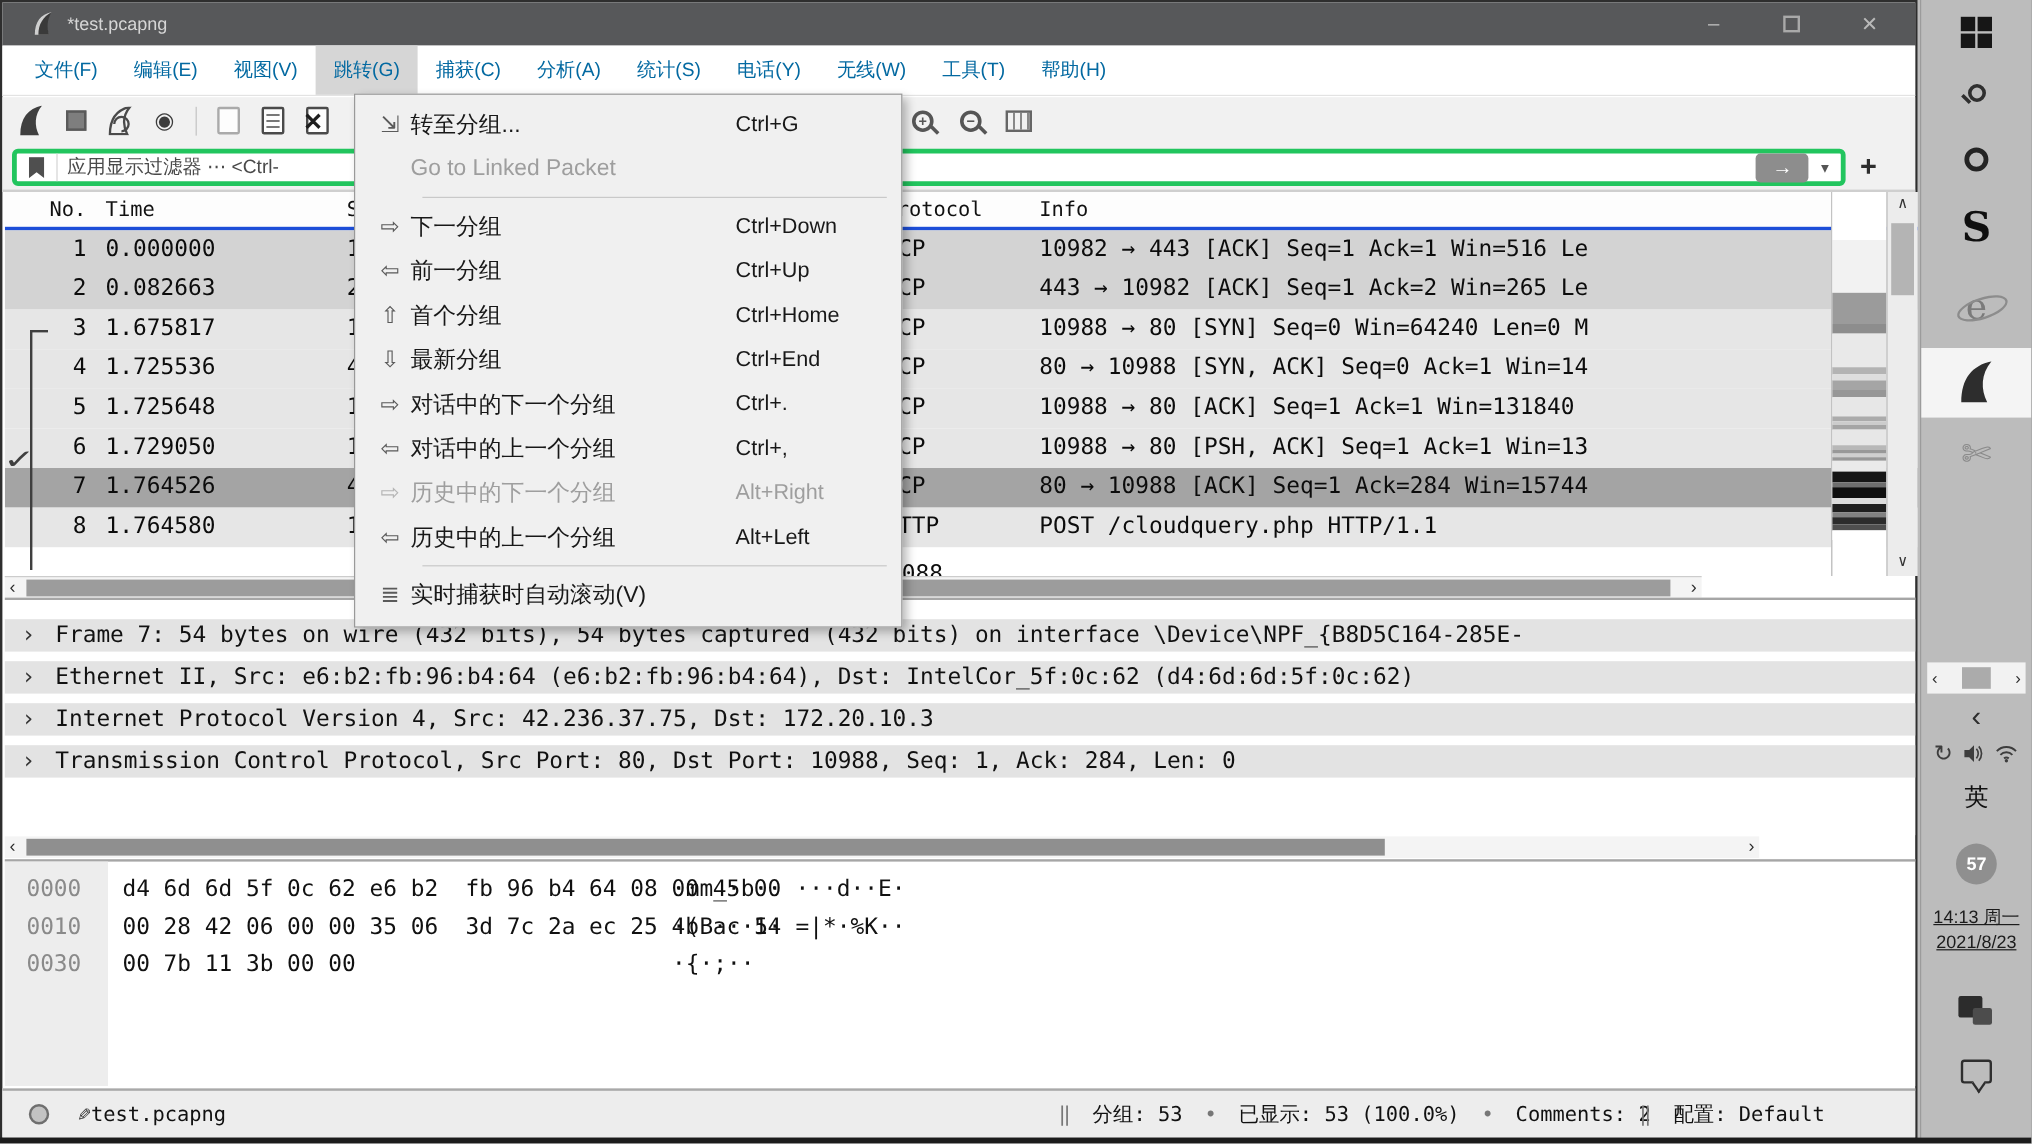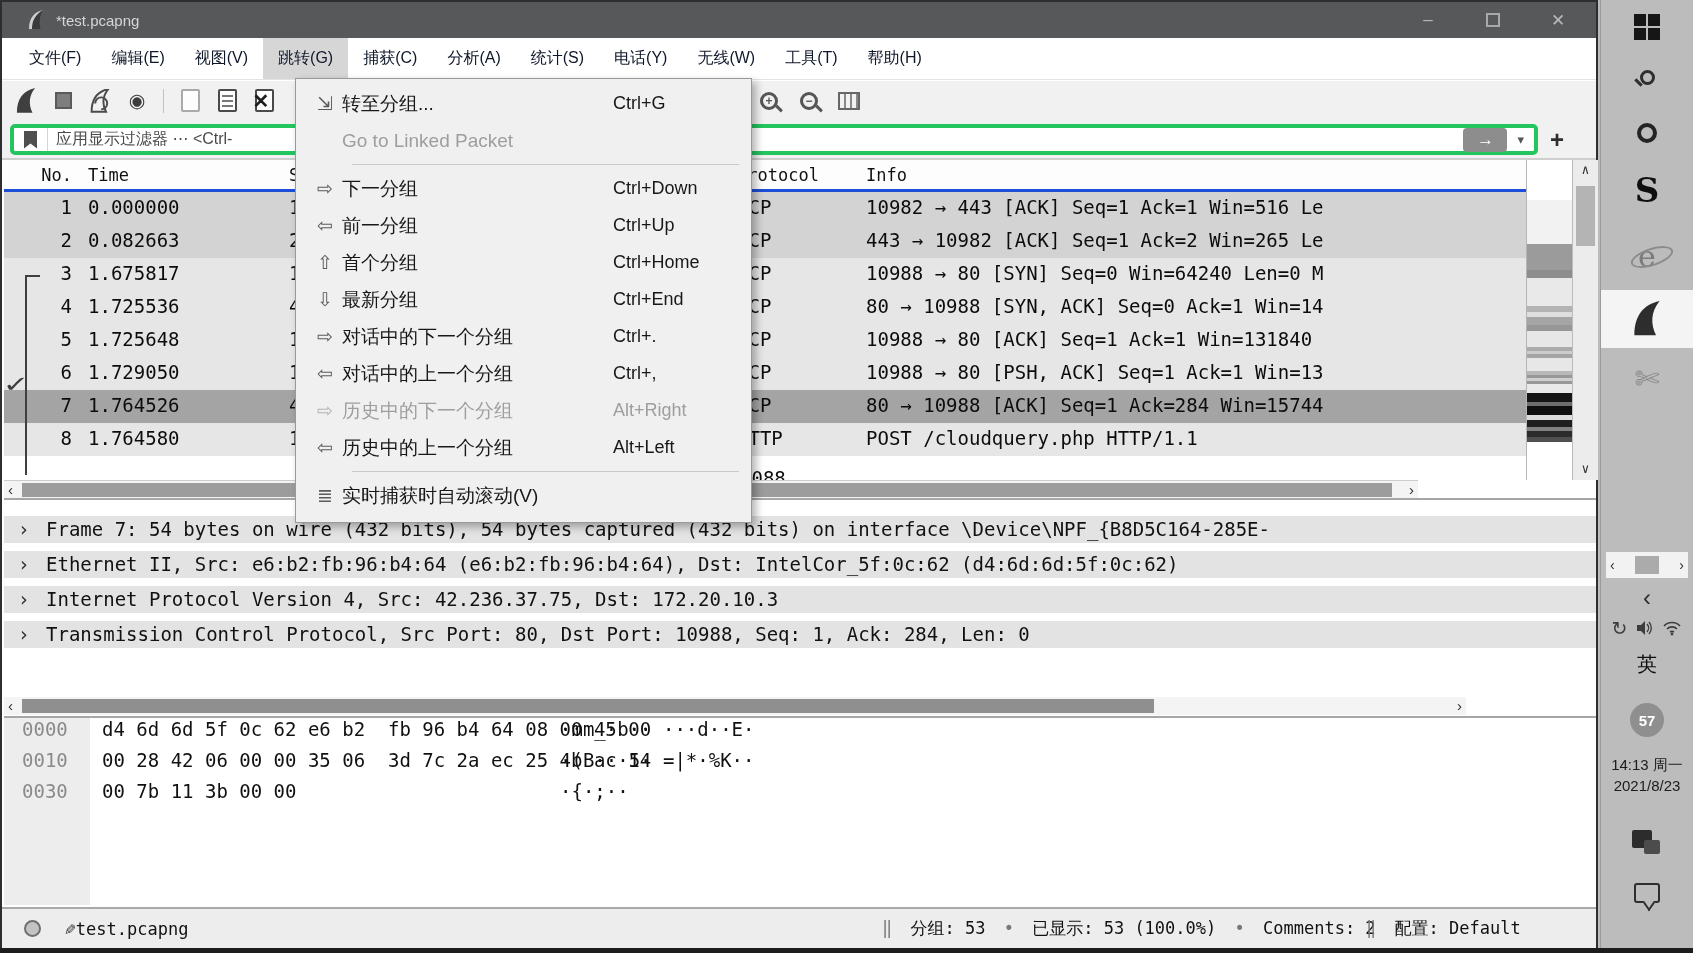--- a/index.html
+++ b/index.html
@@ -15,21 +15,21 @@
   .titlebar{position:absolute;left:0;top:0;width:100%;height:36px;background:#57585a;
             display:flex;align-items:center;padding-left:26px;}
   .titlebar .fin{width:16px;height:20px;margin-right:12px;}
   .title-text{color:#d6d6d6;font-size:15px;}
   .win-controls{position:absolute;right:10px;top:0;height:36px;display:flex;align-items:center;gap:44px;padding-right:14px;}
   .wc{color:#b9b9b9;font-size:17px;width:28px;text-align:center;}
   .wc-max{width:14px;height:14px;border:2px solid #a9a9a9;}
 
   .menubar{position:absolute;left:0;top:36px;width:100%;height:42px;background:#fff;
            display:flex;align-items:stretch;padding-left:12px;border-bottom:1px solid #e3e3e3;}
-  .menubar span{display:flex;align-items:center;padding:4px 15px;font-size:16px;color:#0f172a;}
+  .menubar span{display:flex;align-items:center;padding:4px 15px;font-size:16px;color:#0369a1;}
   .menubar span.active{background:#d6d6d6;}
 
   .toolbar{position:absolute;left:0;top:79px;width:100%;height:39px;background:#f1f1f1;
            display:flex;align-items:center;gap:9px;padding-left:10px;}
   .tbi{width:28px;height:28px;display:flex;align-items:center;justify-content:center;font-size:19px;color:#3c3c3c;}
   .tb-sep{width:1px;height:24px;background:#c2c2c2;margin:0 3px;}
   .doc{width:19px;height:23px;border:2px solid #4a4a4a;border-radius:2px;position:relative;background:#fdfdfd;}
   .doc.dis{border-color:#aaa;}
   .doc.grid::before{content:"";position:absolute;left:2px;right:2px;top:4px;height:12px;
       background:repeating-linear-gradient(#777 0 2px,transparent 2px 5px);}
@@ -88,21 +88,21 @@
 
   
   .details{position:absolute;left:2px;top:496px;width:1592px;height:198px;background:#fff;
            border-top:2px solid #a6a6a6;padding-top:16px;}
   .dline{position:relative;height:27px;margin:0 0 8px 0;background:#e3e3e3;
          font-size:19px;line-height:27px;padding-left:42px;white-space:nowrap;overflow:hidden;}
   .dline .exp{position:absolute;left:14px;color:#333;}
 
   
   .hexpane{position:absolute;left:2px;top:714px;width:1592px;height:189px;background:#fff;
-           border-top:2px solid #a6a6a6;}
+           border-top:2px solid #a6a6a6;padding-top:12px;}
   .hex-offset-col{position:absolute;left:0;top:0;width:86px;height:100%;background:#ededed;}
   .hrow{position:relative;height:31px;font-size:19px;}
   .hrow .h-off{position:absolute;left:18px;color:#8a8a8a;}
   .hrow .h-hex{position:absolute;left:98px;white-space:pre;}
   .hrow .h-asc{position:absolute;left:556px;white-space:pre;}
 
   
   .statusbar{position:absolute;left:0;top:905px;width:100%;height:41px;background:#ededed;
              border-top:2px solid #a9a9a9;display:flex;align-items:center;font-size:17px;}
   .expert-dot{width:17px;height:17px;border:2px solid #6f6f6f;border-radius:50%;background:#c3c3c3;margin-left:22px;}
@@ -139,21 +139,21 @@
   .ws-active{background:#f4f4f4;}
   .scissors{font-size:30px;color:#8a8a8a;}
   .tray-scroll{width:82px;height:26px;background:#f2f2f2;display:flex;align-items:center;justify-content:space-between;
                padding:0 4px;font-size:14px;color:#2d2d2d;}
   .tray-thumb{width:24px;height:18px;background:#ababab;}
   .chev{font-size:24px;color:#2d2d2d;}
   .mini-icons{display:flex;gap:9px;align-items:center;color:#3d3d3d;font-size:19px;}
   .lang{font-size:20px;color:#101010;}
   .badge57{width:34px;height:34px;border-radius:50%;background:#8f8f8f;color:#fff;font-weight:bold;
            font-size:15px;display:flex;align-items:center;justify-content:center;}
-  .clock{flex-direction:column;font-size:15px;color:#1c1c1c;line-height:21px;text-align:center;}
+  .clock{flex-direction:column;font-size:15px;color:#1c1c1c;line-height:21px;text-align:center;text-decoration:underline;}
   .msg-icon{position:relative;width:30px;height:26px;}
   .msg-icon i{position:absolute;background:#2c2c2c;border-radius:2px;}
   .msg-icon i:first-child{left:0;top:0;width:20px;height:18px;}
   .msg-icon i:last-child{left:12px;top:10px;width:16px;height:14px;background:#4c4c4c;}
   .bubble{width:26px;height:20px;border:2px solid #2e2e2e;border-radius:3px;position:relative;background:#bcbcbc;}
   .bubble::after{content:"";position:absolute;left:8px;bottom:-7px;width:8px;height:8px;background:#bcbcbc;
                  border-right:2px solid #2e2e2e;border-bottom:2px solid #2e2e2e;transform:rotate(45deg) skew(10deg,10deg);}
   .screen-bottom{position:absolute;left:0;top:948px;width:100%;height:5px;background:#1c1c1c;}
 </style>
 </head>

